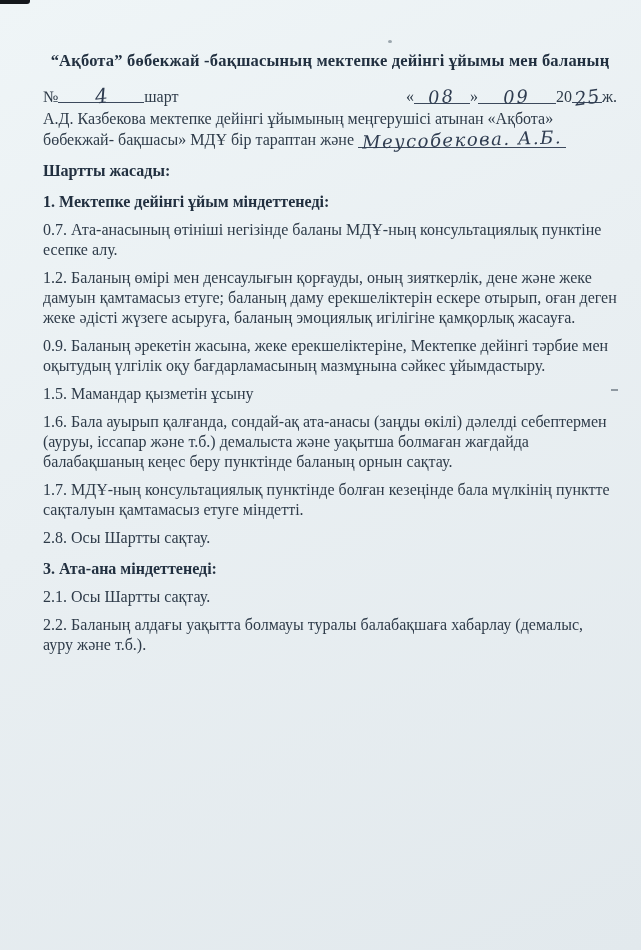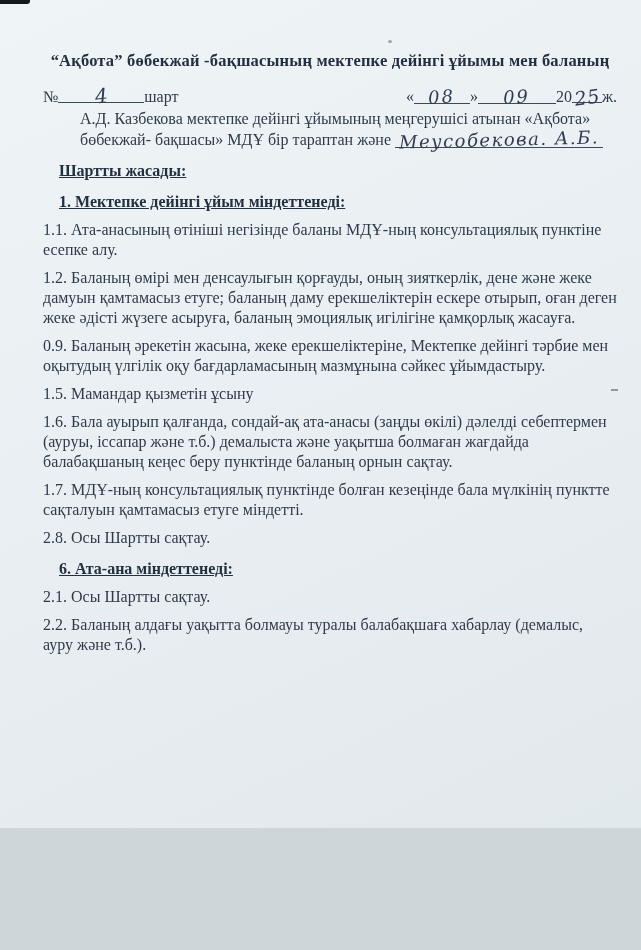--- a/index.html
+++ b/index.html
@@ -1,18 +1,18 @@
 <!DOCTYPE html>
 <html style="--paper: #e9eff2; --ink-printed: #2e3b49; --ink-handwritten: #2f3c50;"><head>
 <meta charset="utf-8">
 <style>
   html,body { margin:0; padding:0; background:#cfd6da; }
   .paper {
     position:relative;
-    width:641px; height:828px;
+    width:641px; height:950px;
     margin:0;
     background:linear-gradient(155deg,#eff5f7 0%, #e9eff2 45%, #e2e9ed 100%);
     overflow:hidden;
     color:var(--ink-printed,#2e3b49);
     font-family:"Liberation Serif","DejaVu Serif",serif;
     font-size:16px; line-height:20px;
   }
   .content { position:absolute; left:43px; top:50px; width:574px; }
   .title-line {
     text-align:center; font-weight:700; font-size:16.5px; line-height:22px;
@@ -25,28 +25,28 @@
   }
   .hand { font-family:"DejaVu Serif",serif; font-style:italic; color:var(--ink-handwritten,#2f3c50); }
   .b-num { width:86px; }
   .b-day { width:56px; }
   .b-month { width:78px; }
   .b-year { width:30px; }
   .hand-num   { display:inline-block; font-size:20px; transform:rotate(-6deg) translateY(1px); }
   .hand-day   { display:inline-block; font-size:18px; letter-spacing:2px; transform:rotate(-4deg) translateY(1px); }
   .hand-month { display:inline-block; font-size:18px; letter-spacing:2px; transform:rotate(-3deg) translateY(1px); }
   .hand-year  { display:inline-block; font-size:19px; letter-spacing:1px; transform:rotate(-8deg) translateY(2px); }
-  .preamble { margin-top:2px;margin-left:37px; }
+  .preamble { margin-top:2px; }
   .name-blank {
     display:inline-block; width:208px; border-bottom:1.3px solid #3c495c;
     text-align:center; height:18px; vertical-align:baseline;
   }
   .hand-name { display:inline-block; font-size:18px; letter-spacing:1.5px; transform:rotate(-1.5deg) translateY(1px); }
   .clause { margin:8px 0 0 0; }
-  .heading { font-weight:700; margin:11px 0 0 16px; color:#223040;text-decoration:underline; }
+  .heading { font-weight:700; margin:11px 0 0 0; color:#223040; }
   .corner-strip { position:absolute; top:0; left:0; width:30px; height:4px; background:#15181c; border-radius:0 0 3px 0; }
   .speck-dot  { position:absolute; left:388px; top:40px; width:4px; height:3px; background:#9aa5ac; border-radius:50%; }
   .speck-dash { position:absolute; left:611px; top:389px; width:7px; height:2px; background:#5f6b76; opacity:.65; }
 </style>
 </head>
 <body>
 
 <div class="paper">
   <div class="corner-strip"></div>
   <div class="speck-dot"></div>
@@ -69,26 +69,26 @@
       <div>А.Д. Казбекова  мектепке дейінгі ұйымының меңгерушісі атынан «Ақбота»</div>
       <div>
         <span>бөбекжай- бақшасы» МДҰ бір тараптан және</span>
         <span class="name-blank"><span class="hand hand-name">Меусобекова. А.Б.</span></span>
       </div>
     </div>
 
     <p class="heading">Шартты жасады:</p>
 
     <p class="heading">1. Мектепке дейінгі ұйым міндеттенеді:</p>
-    <p class="clause">1.1. Ата-анасының өтініші негізінде баланы МДҰ-ның консультациялық пунктіне есепке алу.</p>
+    <p class="clause">0.7. Ата-анасының өтініші негізінде баланы МДҰ-ның консультациялық пунктіне есепке алу.</p>
     <p class="clause">1.2. Баланың өмірі мен денсаулығын қорғауды, оның зияткерлік, дене және жеке дамуын қамтамасыз етуге; баланың даму ерекшеліктерін ескере отырып, оған деген жеке әдісті жүзеге асыруға, баланың эмоциялық игілігіне қамқорлық жасауға.</p>
     <p class="clause">0.9. Баланың әрекетін жасына, жеке ерекшеліктеріне, Мектепке дейінгі тәрбие мен оқытудың үлгілік оқу бағдарламасының мазмұнына сәйкес ұйымдастыру.</p>
     <p class="clause">1.5. Мамандар қызметін ұсыну</p>
     <p class="clause">1.6. Бала ауырып қалғанда, сондай-ақ ата-анасы (заңды өкілі) дәлелді себептермен (ауруы, іссапар және т.б.) демалыста және уақытша болмаған жағдайда балабақшаның кеңес беру пунктінде баланың орнын сақтау.</p>
     <p class="clause">1.7. МДҰ-ның консультациялық пунктінде болған кезеңінде бала мүлкінің пунктте сақталуын қамтамасыз етуге міндетті.</p>
     <p class="clause">2.8. Осы Шартты сақтау.</p>
 
-    <p class="heading">6. Ата-ана міндеттенеді:</p>
+    <p class="heading">3. Ата-ана міндеттенеді:</p>
     <p class="clause">2.1. Осы Шартты сақтау.</p>
     <p class="clause">2.2. Баланың алдағы уақытта болмауы туралы балабақшаға хабарлау (демалыс, ауру және т.б.).</p>
 
   </div>
 </div>
 
 </body></html>

